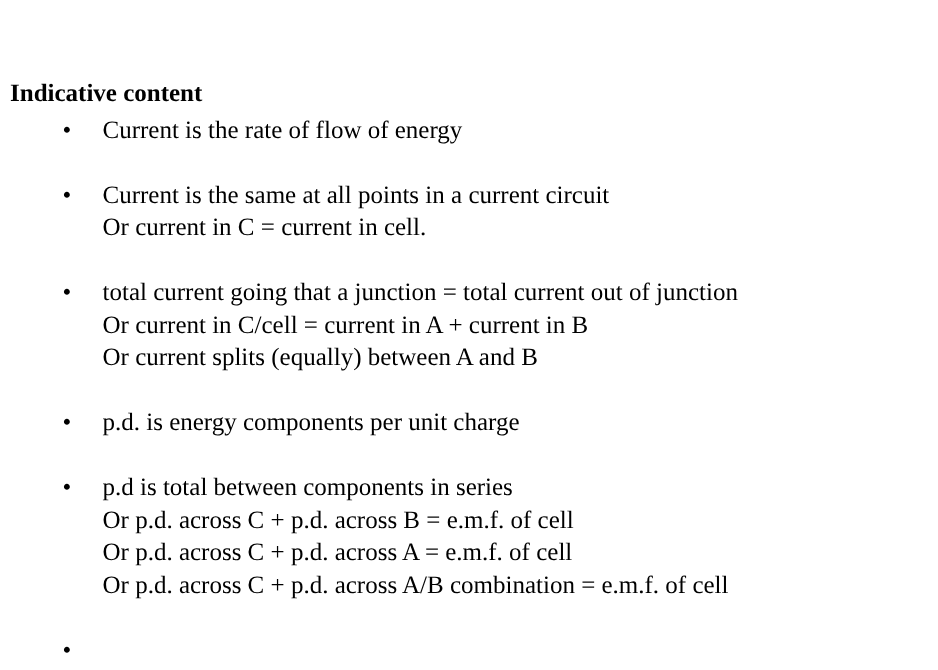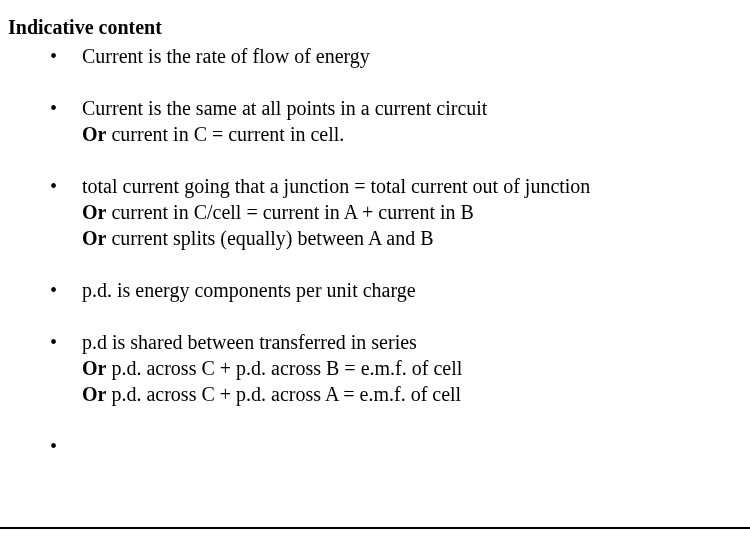--- a/index.html
+++ b/index.html
@@ -14,20 +14,21 @@
     font-family: "Liberation Serif", serif;
     font-size: 20px;
     line-height: 26px;
     position: relative;
     overflow: hidden;
   }
   .page {
     position: relative;
     width: 750px;
     height: 386px;
+    margin-top: 48px;
   }
   .heading {
     padding: 14px 0 0 8px;
     font-weight: bold;
   }
   .bullet-list {
     margin: 0;
     padding: 0;
   }
   .bullet-item {
@@ -38,21 +39,21 @@
   }
   .bullet-item:first-child {
     margin-top: 3px;
   }
   .marker {
     position: absolute;
     left: 50px;
     top: 0;
   }
   .line b {
-    font-weight: bold;
+    font-weight: normal;
   }
   .bottom-rule {
     position: absolute;
     left: 0;
     top: 527px;
     width: 750px;
     height: 2px;
     background: #000000;
   }
 </style>
@@ -86,23 +87,24 @@
       </div>
       <div class="bullet-item">
         <span class="marker">•</span>
         <div class="lines">
           <div class="line">p.d. is energy components per unit charge</div>
         </div>
       </div>
       <div class="bullet-item">
         <span class="marker">•</span>
         <div class="lines">
-          <div class="line">p.d is shared between transferred in series</div>
+          <div class="line">p.d is total between components in series</div>
           <div class="line"><b>Or</b> p.d. across C + p.d. across B = e.m.f. of cell</div>
           <div class="line"><b>Or</b> p.d. across C + p.d. across A = e.m.f. of cell</div>
+          <div class="line"><b>Or</b> p.d. across C + p.d. across A/B combination = e.m.f. of cell</div>
         </div>
       </div>
       <div class="bullet-item">
         <span class="marker">•</span>
       </div>
     </div>
 
   <div class="bottom-rule"></div>
 </div>
 

